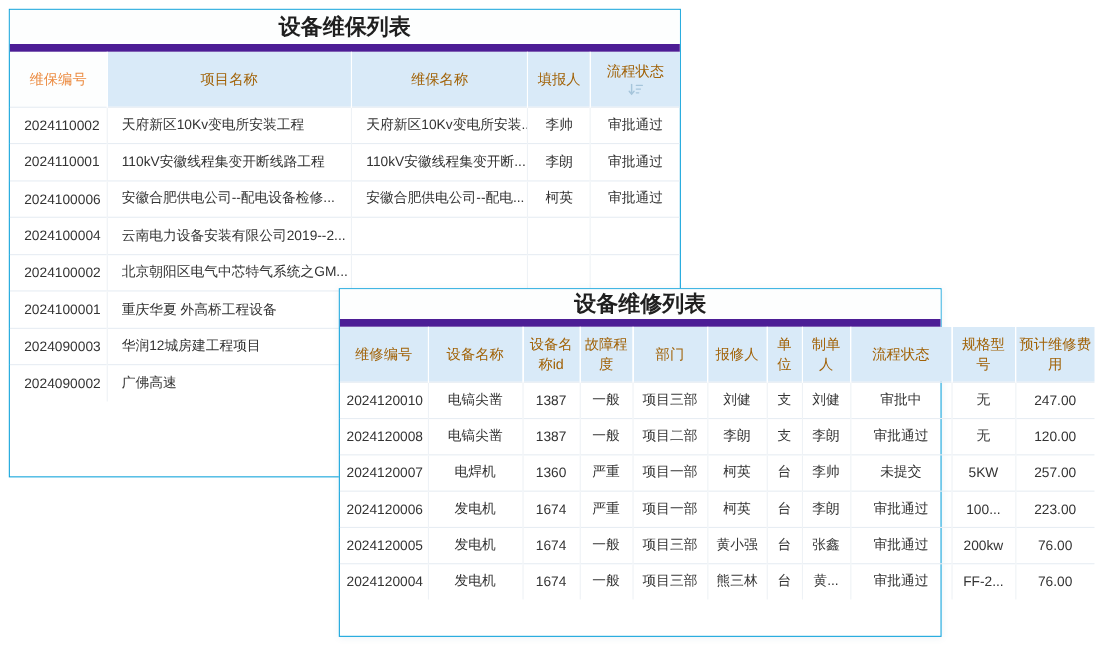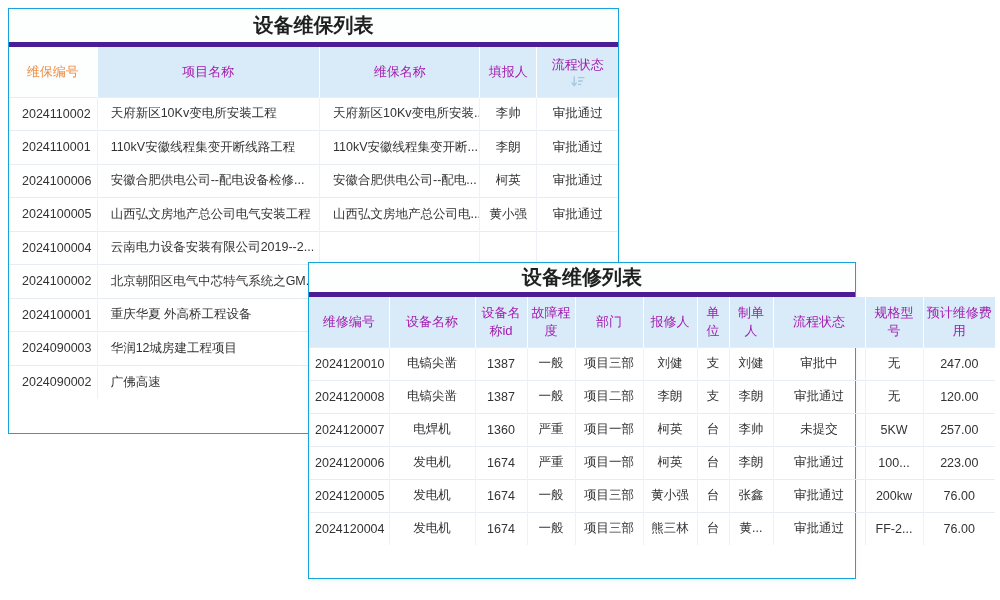--- a/index.html
+++ b/index.html
@@ -12,28 +12,28 @@
   .panel {
     position:absolute; background:#ffffff;
     border:1.5px solid #14a5dc;
   }
   .panel.maint  { left:8px;  top:8px;   width:611px; height:426px; z-index:1; }
   .panel.repair { left:308px; top:262px; width:548px; height:317px; z-index:2; box-shadow:0 1px 6px rgba(80,130,170,0.10); }
 
   .panel-title {
     display:flex; align-items:center; justify-content:center;
     font-size:20px; font-weight:bold; color:#1f1f1f;
-    border-bottom:5px solid #4c1d95; background:#fdfefe;
+    border-bottom:7px solid #4c1d95; background:#fdfefe;
   }
   .maint  .panel-title { height:38px; }
   .repair .panel-title { height:34px; }
 
   table.grid { width:100%; border-collapse:collapse; table-layout:fixed; }
   .grid thead th {
-    height:50px; background:#d9eaf8; color:#a21caf; font-weight:normal;
+    height:50px; background:#d9eaf8; color:#a16207; font-weight:normal;
     font-size:13px; text-align:center; vertical-align:middle;
     border-left:1px solid rgba(255,255,255,0.9);
     padding:2px 3px; line-height:1.4; overflow:hidden;
   }
   .grid thead th:first-child { border-left:none; }
   .grid thead th.accent { background:#fdfefe; color:#ec8c42;text-align:center; }
   .grid tbody td {
     font-size:12.5px; color:#333333; text-align:center; vertical-align:middle;
     border-top:1px solid #e7edf3; border-left:1px solid #eef2f6;
     padding:2px 6px; white-space:nowrap; overflow:hidden; text-overflow:clip;
@@ -95,27 +95,20 @@
           <td class="cell-link">110kV安徽线程集变开断线路工程</td>
           <td class="cell-link">110kV安徽线程集变开断...</td>
           <td class="cell-link">李朗</td>
           <td class="st-approved">审批通过</td>
         </tr>
         <tr>
           <td class="cell-link">2024100006</td>
           <td class="cell-link">安徽合肥供电公司--配电设备检修...</td>
           <td class="cell-link">安徽合肥供电公司--配电...</td>
           <td class="cell-link">柯英</td>
-          <td class="st-approved">审批通过</td>
-        </tr>
-        <tr>
-          <td class="cell-link">2024100005</td>
-          <td class="cell-link">山西弘文房地产总公司电气安装工程</td>
-          <td class="cell-link">山西弘文房地产总公司电...</td>
-          <td class="cell-link">黄小强</td>
           <td class="st-approved">审批通过</td>
         </tr>
         <tr>
           <td class="cell-link">2024100004</td>
           <td class="cell-link">云南电力设备安装有限公司2019--2...</td>
           <td></td>
           <td></td>
           <td></td>
         </tr>
         <tr>

